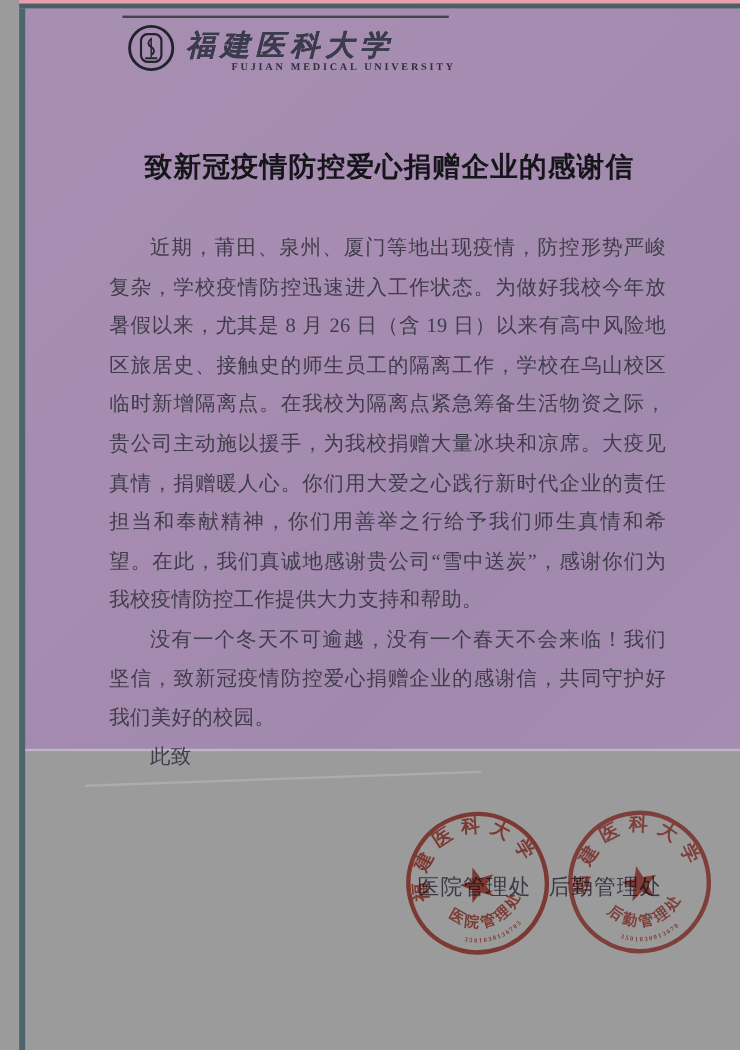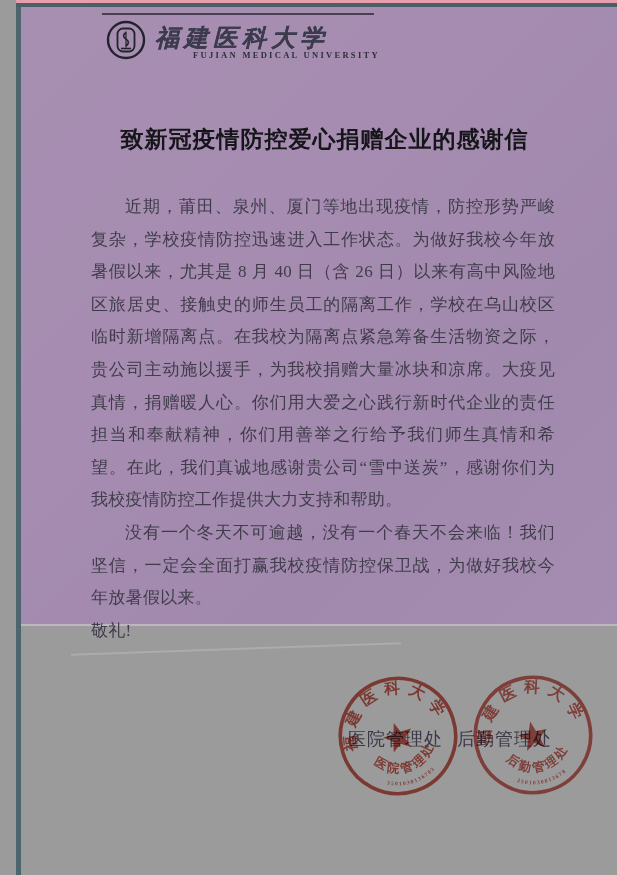--- a/index.html
+++ b/index.html
@@ -89,23 +89,23 @@
     <path d="M20,12.5 c-3.2,2 -3.2,4.6 0,6.6 c3.2,2 3.2,4.6 0,6.6" fill="none" stroke="currentColor" stroke-width="1.6"></path>
     <line x1="20" y1="11.5" x2="20" y2="27.5" stroke="currentColor" stroke-width="1.2"></line>
     <line x1="15" y1="28.5" x2="25" y2="28.5" stroke="currentColor" stroke-width="1.6"></line>
   </svg>
   <div class="uni-cn">福建医科大学</div>
   <div class="uni-en">FUJIAN MEDICAL UNIVERSITY</div>
 
   <div class="title">致新冠疫情防控爱心捐赠企业的感谢信</div>
 
   <div class="body-text">
-    <p class="indent">近期，莆田、泉州、厦门等地出现疫情，防控形势严峻复杂，学校疫情防控迅速进入工作状态。为做好我校今年放暑假以来，尤其是 8 月 40 日（含 26 日）以来有高中风险地区旅居史、接触史的师生员工的隔离工作，学校在乌山校区临时新增隔离点。在我校为隔离点紧急筹备生活物资之际，贵公司主动施以援手，为我校捐赠大量冰块和凉席。大疫见真情，捐赠暖人心。你们用大爱之心践行新时代企业的责任担当和奉献精神，你们用善举之行给予我们师生真情和希望。在此，我们真诚地感谢贵公司“雪中送炭”，感谢你们为我校疫情防控工作提供大力支持和帮助。</p>
-    <p class="indent">没有一个冬天不可逾越，没有一个春天不会来临！我们坚信，一定会全面打赢我校疫情防控保卫战，为做好我校今年放暑假以来。</p>
-    <p>敬礼!</p>
+    <p class="indent">近期，莆田、泉州、厦门等地出现疫情，防控形势严峻复杂，学校疫情防控迅速进入工作状态。为做好我校今年放暑假以来，尤其是 8 月 26 日（含 19 日）以来有高中风险地区旅居史、接触史的师生员工的隔离工作，学校在乌山校区临时新增隔离点。在我校为隔离点紧急筹备生活物资之际，贵公司主动施以援手，为我校捐赠大量冰块和凉席。大疫见真情，捐赠暖人心。你们用大爱之心践行新时代企业的责任担当和奉献精神，你们用善举之行给予我们师生真情和希望。在此，我们真诚地感谢贵公司“雪中送炭”，感谢你们为我校疫情防控工作提供大力支持和帮助。</p>
+    <p class="indent">没有一个冬天不可逾越，没有一个春天不会来临！我们坚信，致新冠疫情防控爱心捐赠企业的感谢信，共同守护好我们美好的校园。</p>
+    <p class="indent">此致</p>
   </div>
 
   <div class="sign-row">
     <span>医院管理处</span>
     <span>后勤管理处</span>
   </div>
 
   <svg class="stamp stamp-left" width="128" height="128" viewBox="0 0 140 140">
     <defs>
       <path id="arcTop1" d="M23.7,78.2 A47,47 0 1 1 116.3,78.2" fill="none"></path>

